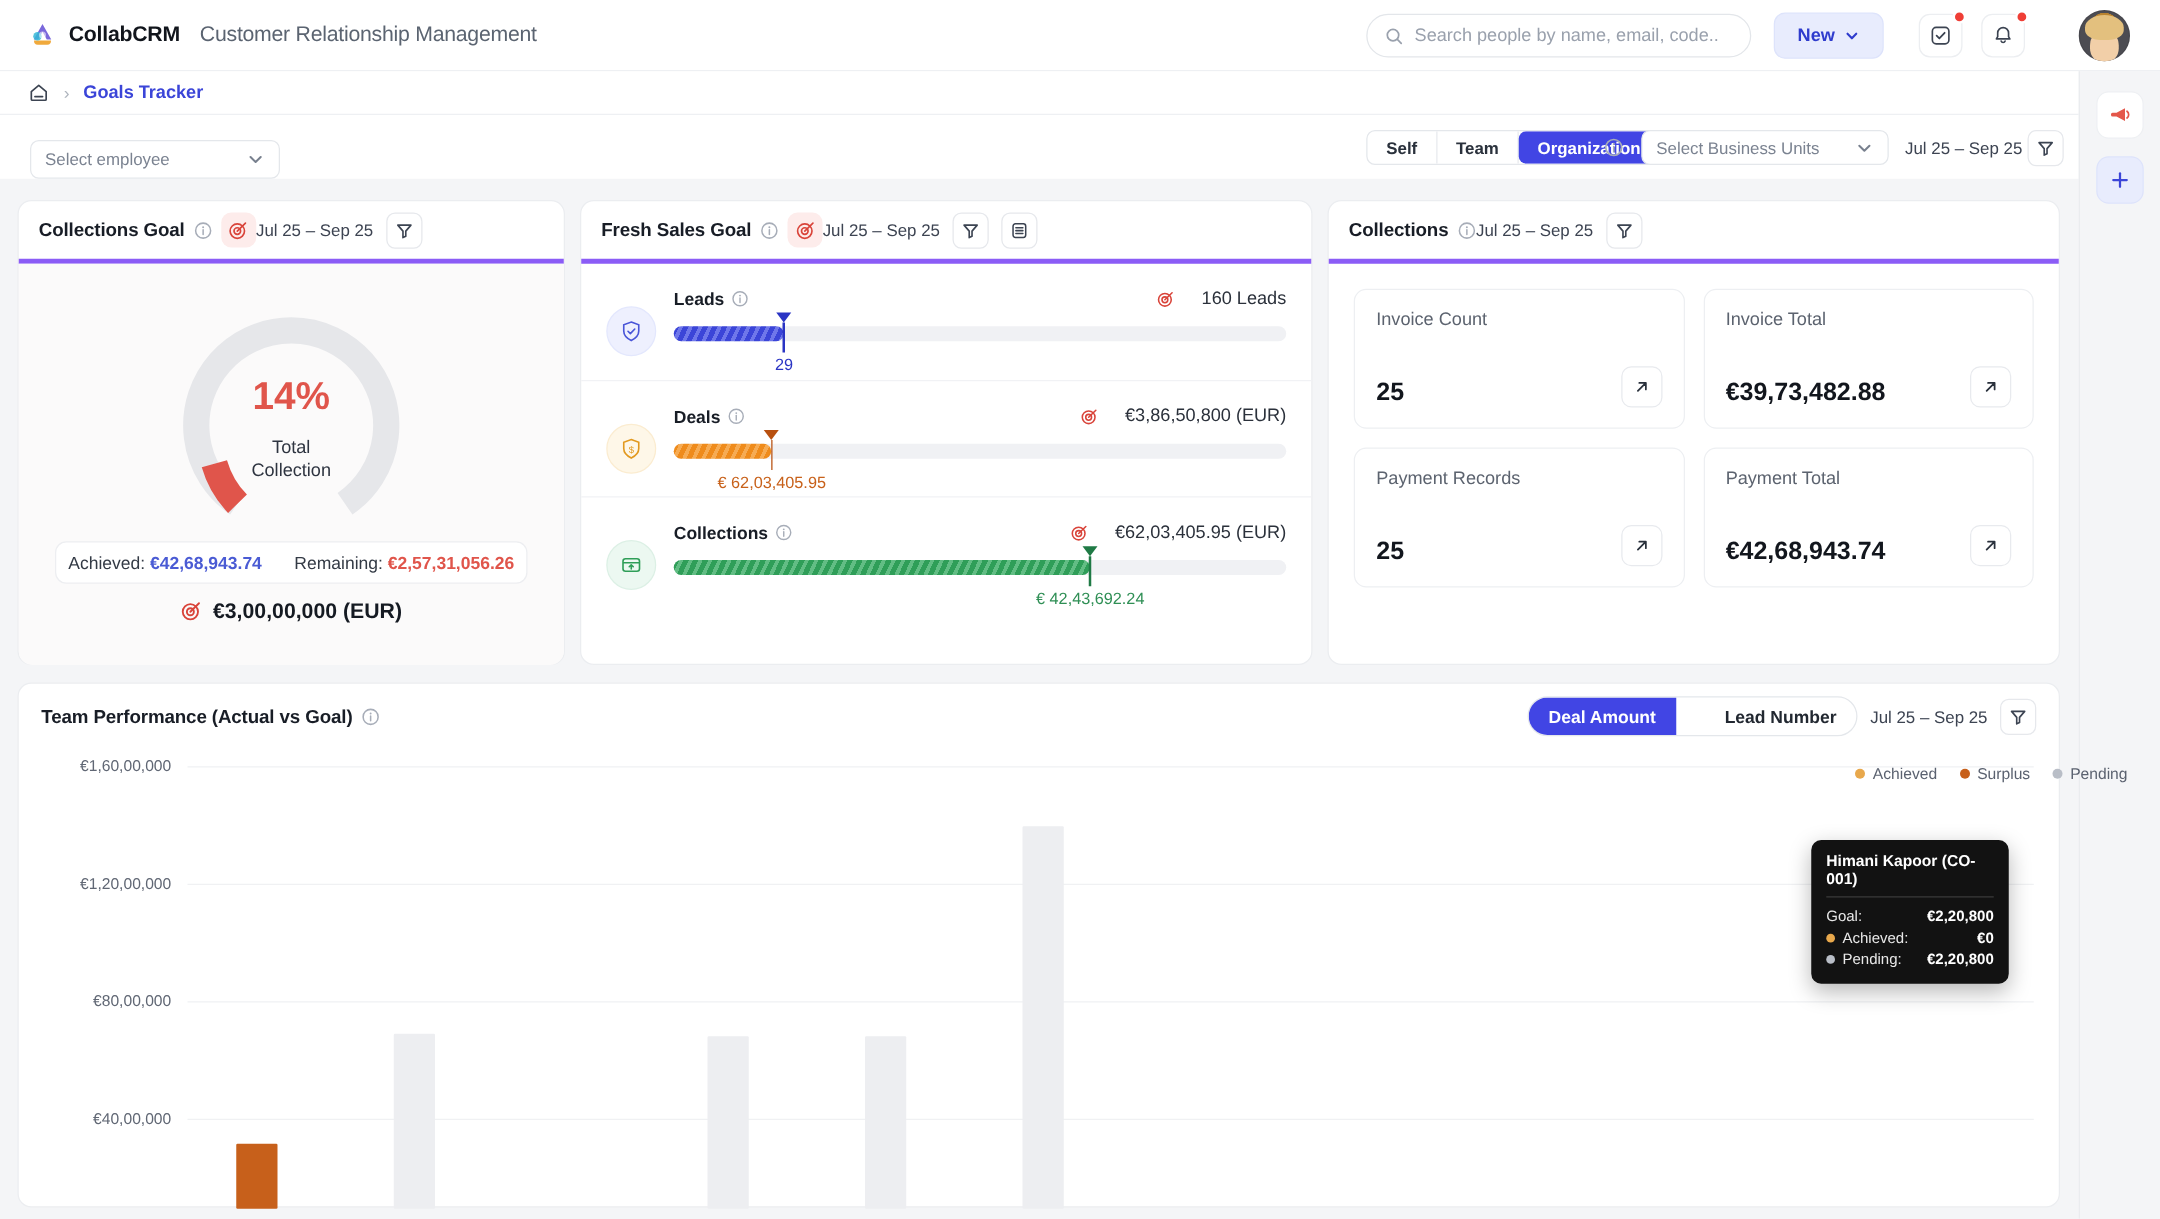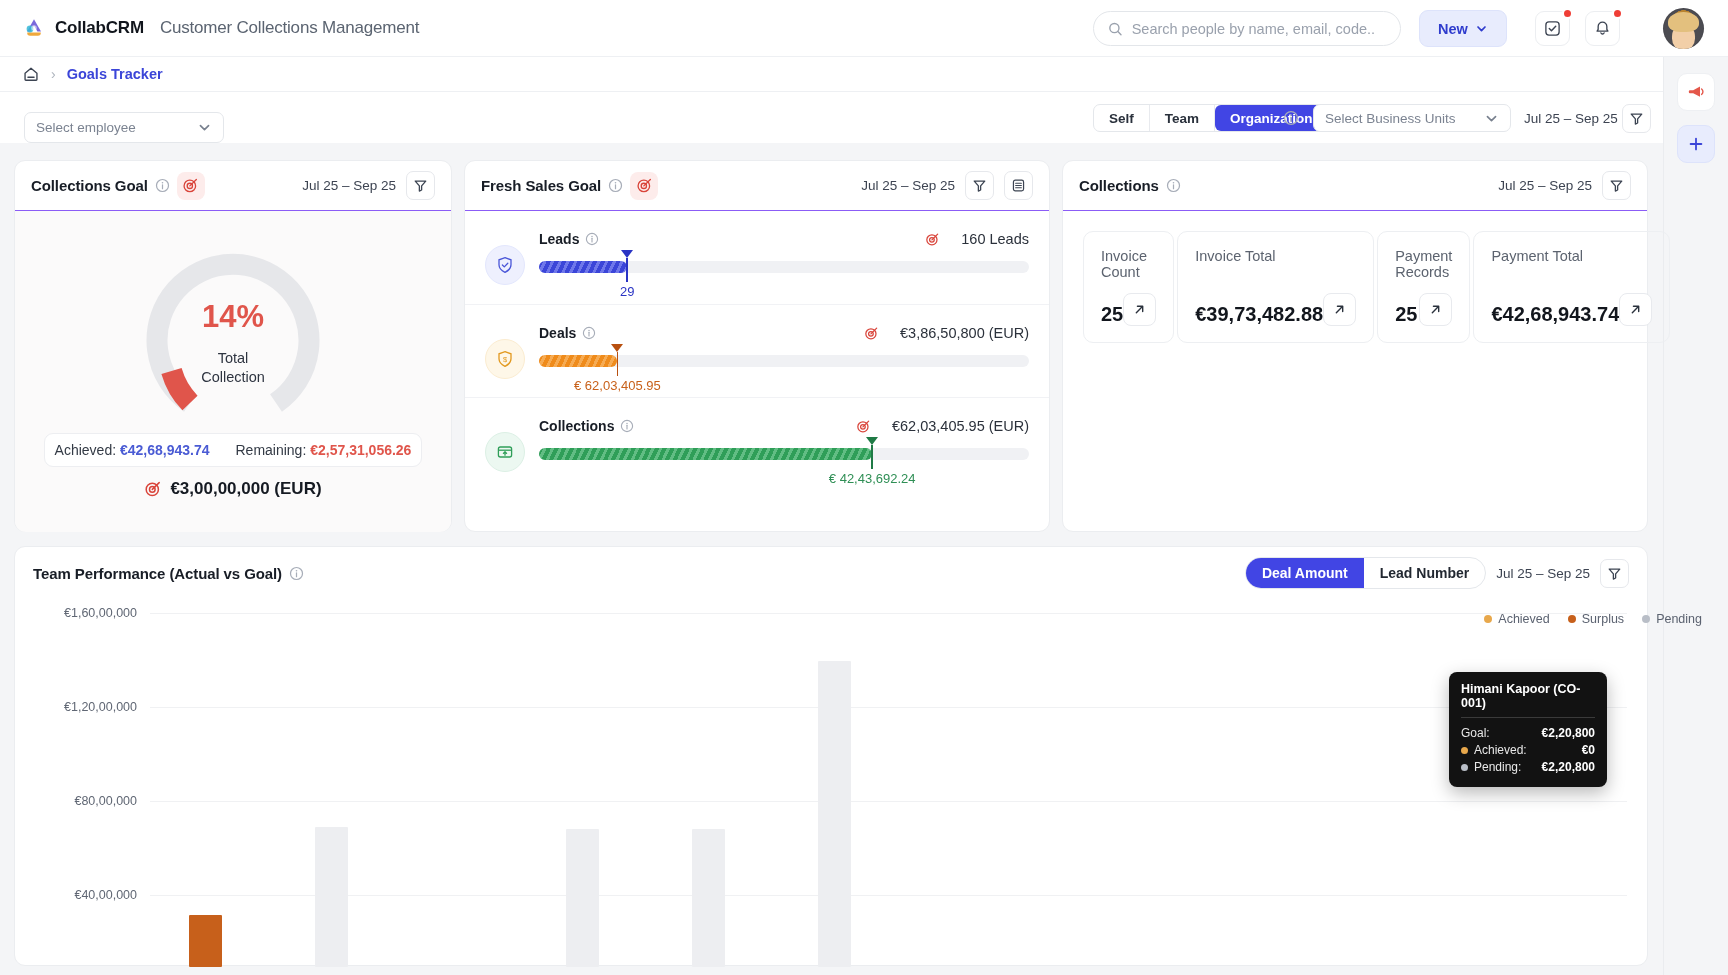--- a/index.html
+++ b/index.html
@@ -111,22 +111,22 @@
   .rail-btn {
     width: 38px; height: 38px; border-radius: 10px; background: #fff;
     display: flex; align-items: center; justify-content: center; cursor: pointer;
     border: 1px solid #eef0f3;
   }
   .rail-btn.plus { background: #e8ecfd; border-color:#dde3fb; color: #3b45d8; font-size: 21px; }
 
   
   .card { position: absolute; background: #fff; border: 1px solid #ebedf0; border-radius: 11px; }
   .card-head {
-    height: 50px; display: flex; align-items: center; justify-content: space-between;
-    padding: 0 16px; border-bottom: 1px solid #8b5cf6;
+    height: 50px; display: flex; align-items: center; 
+    padding: 0 16px; border-bottom: 4px solid #8b5cf6;
   }
   .card-title { font-size: 15px; font-weight: 700; color: #181d26; letter-spacing:-0.1px; }
   .ttl-wrap { display: flex; align-items: center; gap: 7px; }
   .tgt-chip {
     width: 28px; height: 28px; border-radius: 8px; background: #fdeceb;
     display: flex; align-items: center; justify-content: center;
   }
   .mini-btn {
     width: 29px; height: 29px; border: 1px solid #e6e8ec; border-radius: 7px; background: #fff;
     display: flex; align-items: center; justify-content: center; cursor: pointer;
@@ -190,40 +190,40 @@
     width: 0; height: 0; border-left: 6px solid transparent; border-right: 6px solid transparent;
   }
   .fs-marker .stem { width: 1.5px; height: 24px; margin-left: 5.2px; }
   .fs-vallabel {
     position: absolute; top: 23px; transform: translateX(-50%); white-space: nowrap;
     font-size: 13px; font-weight: 500;
   }
 
   
   #cardColl { left: 1062px; top: 160px; width: 586px; height: 372px; }
-  .stat-grid { display: grid; grid-template-columns: 1fr 1fr 1fr 1fr; gap: 3px; padding: 20px; }
+  .stat-grid { display: grid; grid-template-columns: 1fr 1fr; gap: 15px; padding: 20px; }
   .stat {
     border: 1px solid #edeff2; border-radius: 10px; height: 112px; padding: 16px 17px;
     display: flex; flex-direction: column; justify-content: space-between;
   }
   .stat-label { font-size: 14.5px; color: #5c636f; }
   .stat-bot { display: flex; align-items: flex-end; justify-content: space-between; }
   .stat-val { font-size: 20px; font-weight: 700; color: #12161d; }
   .arrow-btn {
     width: 33px; height: 33px; border: 1px solid #e8eaee; border-radius: 8px;
     display: flex; align-items: center; justify-content: center; cursor: pointer; background:#fff;
   }
 
   
   #cardChart { left: 14px; top: 546px; width: 1634px; height: 420px; }
   .chart-head {
     height: 52px; display:flex; align-items:center; justify-content: space-between;
     padding: 0 18px;
   }
-  .seg2 { display:flex; border:1px solid #e4e7eb; border-radius:16px; overflow:hidden; background:#fff;}
+  .seg2 { display:flex; border:1px solid #e4e7eb; border-radius:16px; overflow:hidden; background:#fff;gap:23px;}
   .seg2 > div { padding: 0 16px; height:30px; display:flex; align-items:center; font-size:14px; font-weight:700; color:#222831; cursor:pointer;}
   .seg2 > div.active { background:#4145e4; color:#fff; }
   .legend { position:absolute; right: 26px; top: 612px; display:flex; gap:18px; font-size:12.5px; color:#5b6270; }
   .legend span.dot { width:8px; height:8px; border-radius:50%; display:inline-block; margin-right:6px; }
   .plot { position: absolute; left: 0; top: 66px; width: 1634px; height: 354px; }
   .ylabel { position:absolute; font-size:12.5px; color:#606774; text-align:right; width:110px; }
   .gridline { position:absolute; left: 135px; right: 22px; height:1px; background:#f0f1f3; }
   .bar { position: absolute; bottom: 0; border-radius: 1px; }
   .tooltip {
     position: absolute; left: 1449px; top: 672px; width: 158px;
@@ -247,21 +247,21 @@
     <div class="brand">
       <div class="brand-mark">
         <svg width="24" height="24" viewBox="0 0 24 24">
           <path d="M12 3.2 L19 15.6 H15.4 L12 9.4 L8.6 15.6 H5 Z" fill="#6f5bd8" opacity=".92"></path>
           <path d="M5.2 16.4 h13.6 a3.2 3.2 0 0 1 -3 3.4 h-7.6 a3.2 3.2 0 0 1 -3 -3.4z" fill="#f0a93c"></path>
           <circle cx="8" cy="13" r="3.4" fill="#35b9d6" opacity=".85"></circle>
           <circle cx="12" cy="12" r="2.8" fill="#ffffff" opacity=".55"></circle>
         </svg>
       </div>
       <span class="brand-name">CollabCRM</span>
-      <span class="brand-sub">Customer Collections Management</span>
+      <span class="brand-sub">Customer Relationship Management</span>
     </div>
 
     <div class="search-wrap">
       <svg width="16" height="16" viewBox="0 0 16 16">
         <circle cx="7" cy="7" r="5" fill="none" stroke="#9aa1ad" stroke-width="1.5"></circle>
         <line x1="10.8" y1="10.8" x2="14.2" y2="14.2" stroke="#9aa1ad" stroke-width="1.5" stroke-linecap="round"></line>
       </svg>
       <input class="search-input" placeholder="Search people by name, email, code.." style="">
     </div>
 

